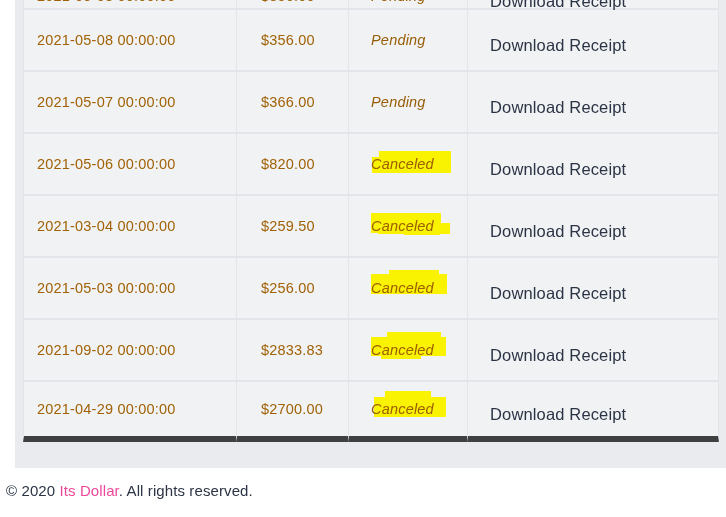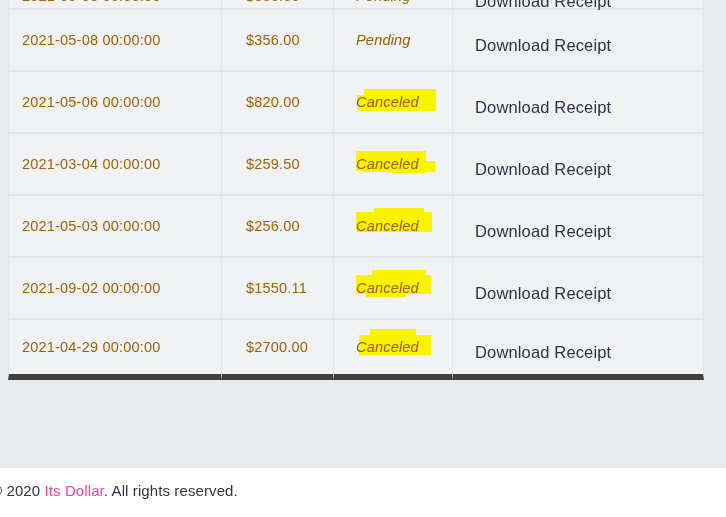--- a/index.html
+++ b/index.html
@@ -15,20 +15,21 @@
     font-family: "Liberation Sans", sans-serif;
     -webkit-font-smoothing: antialiased;
   }
 
   
   .page {
     position: relative;
     width: 666px;
     height: 517px;
     background: #ffffff;
+    margin-left: 15px;
   }
 
   
   .page-backdrop {
     position: absolute;
     left: 0;
     top: 0;
     width: 726px;
     height: 467px;
     background: #e9ebef;
@@ -229,20 +230,36 @@
           <td class="cell-status">
             <span class="status-wrap">
               <span class="txt">Pending</span>
             </span>
           </td>
           <td class="cell-action">
             <a class="download-link">Download Receipt</a>
           </td>
         </tr>
 
+        <tr class="txn-row">
+          <td class="cell-date">
+            <span class="txt">2021-05-07 00:00:00</span>
+          </td>
+          <td class="cell-amount">
+            <span class="txt">$366.00</span>
+          </td>
+          <td class="cell-status">
+            <span class="status-wrap">
+              <span class="txt">Pending</span>
+            </span>
+          </td>
+          <td class="cell-action">
+            <a class="download-link">Download Receipt</a>
+          </td>
+        </tr>
 
         <tr class="txn-row">
           <td class="cell-date">
             <span class="txt">2021-05-06 00:00:00</span>
           </td>
           <td class="cell-amount">
             <span class="txt">$820.00</span>
           </td>
           <td class="cell-status">
             <span class="status-wrap">
@@ -299,21 +316,21 @@
           <td class="cell-action">
             <a class="download-link">Download Receipt</a>
           </td>
         </tr>
 
         <tr class="txn-row">
           <td class="cell-date">
             <span class="txt">2021-09-02 00:00:00</span>
           </td>
           <td class="cell-amount">
-            <span class="txt">$1550.11</span>
+            <span class="txt">$2833.83</span>
           </td>
           <td class="cell-status">
             <span class="status-wrap">
               <span class="marker hl-d">
                 <span class="mk mk1"></span>
                   <span class="mk mk2"></span>
                   <span class="mk mk3"></span>
               </span>
               <span class="txt">Canceled</span>
             </span>

